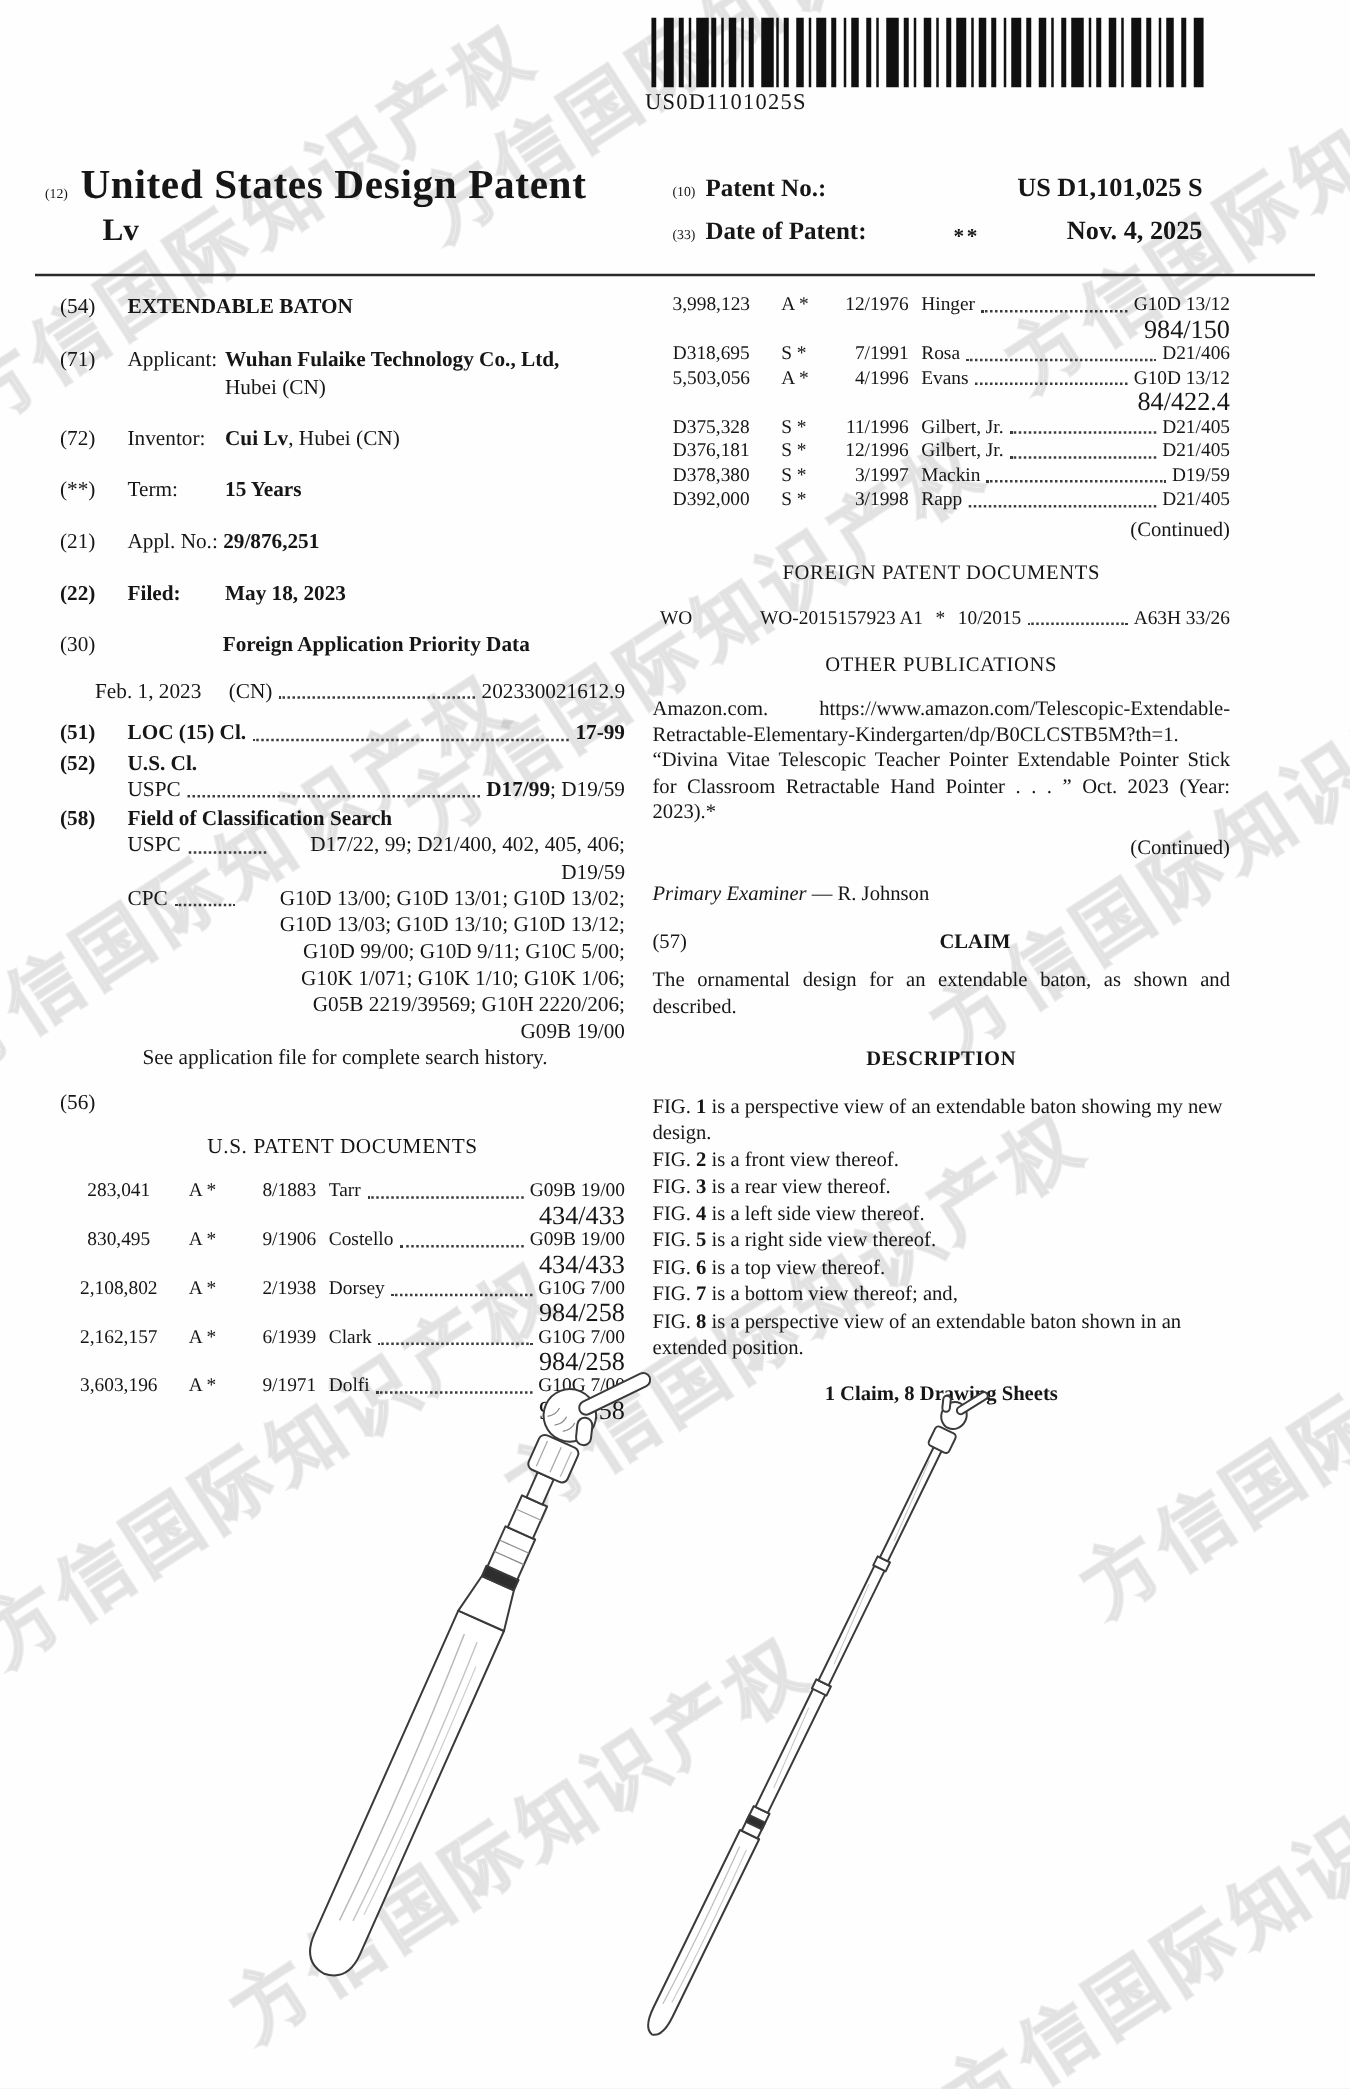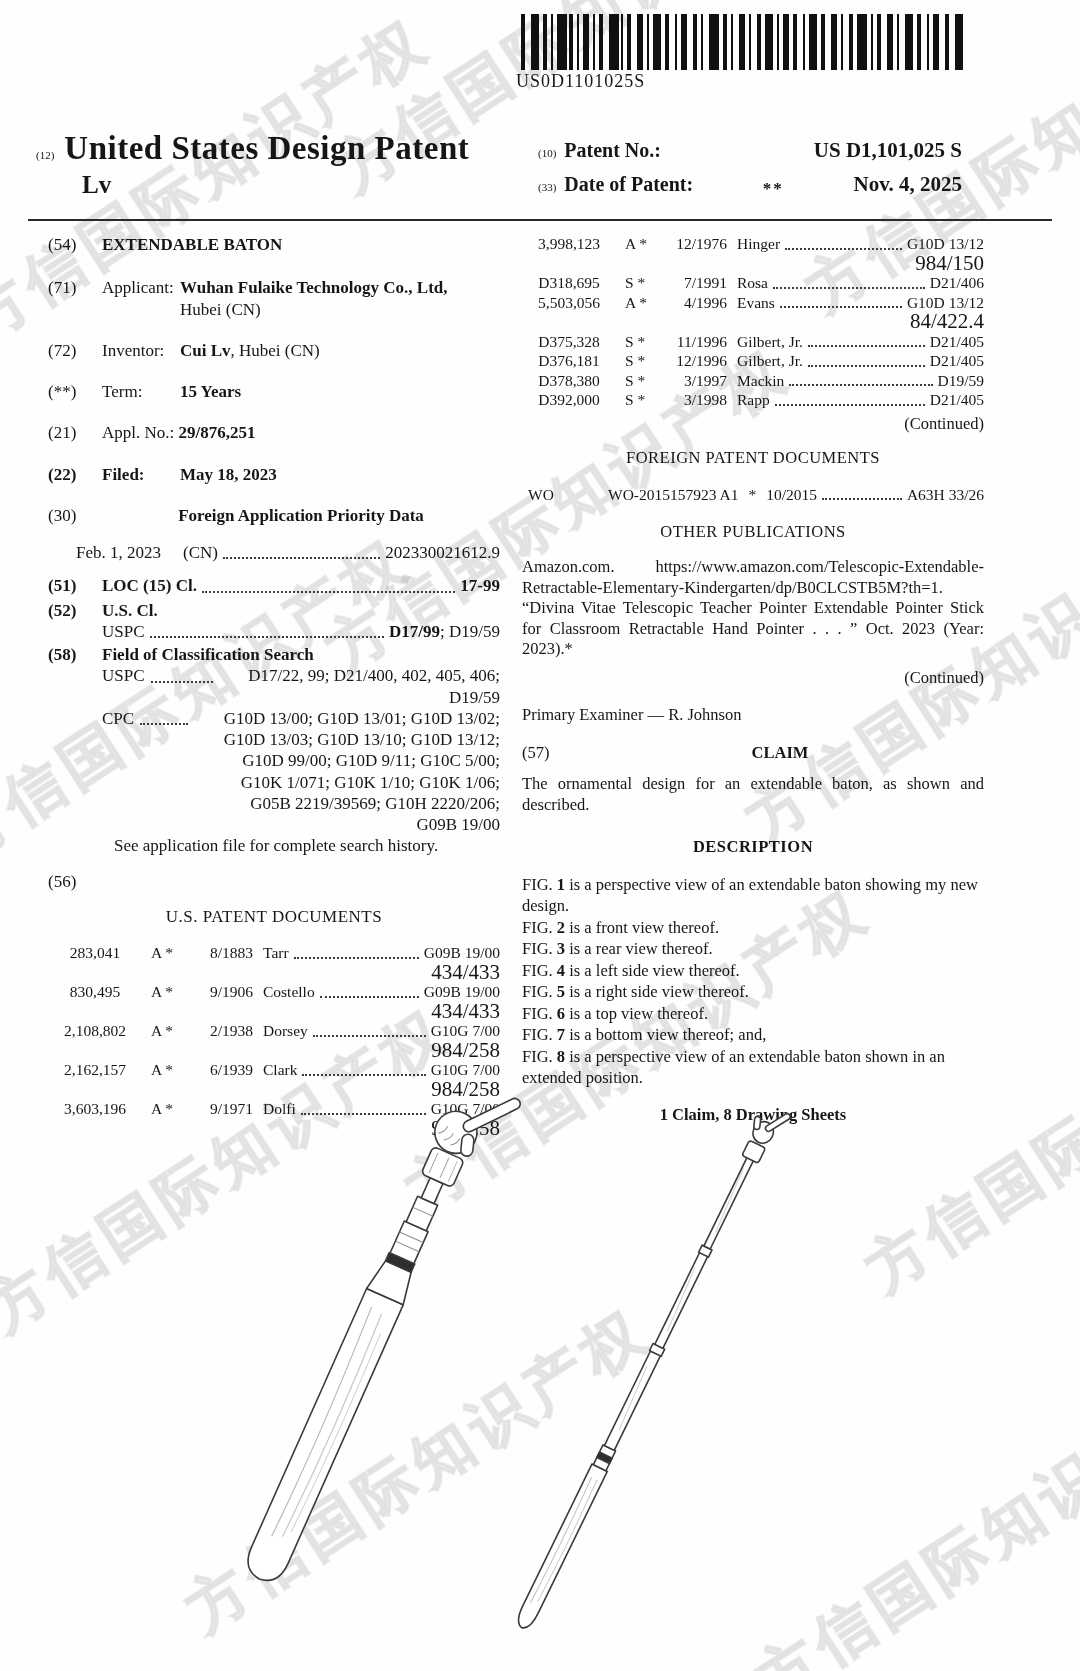--- a/index.html
+++ b/index.html
@@ -45,21 +45,21 @@
   .crow{display:flex;align-items:baseline;font-size:15.5px;line-height:19.5px;}
   .c-num{flex:none;width:94px;text-align:center;}
   .c-kind{flex:none;width:44px;padding-left:9px;}
   .c-date{flex:none;width:58px;text-align:right;}
   .c-name{flex:none;padding-left:10px;white-space:nowrap;}
   .c-code{flex:none;}
   .c-cont{text-align:right;font-size:21px;line-height:19.5px;}
   .continued{text-align:right;margin:4px 0 14px;}
   .just{text-align:justify;overflow-wrap:anywhere;}
   .exam{margin:16px 0 18px;}
-  .it{}
+  .it{font-style:italic;}
   .fig-line{line-height:21.5px;}
   .claims-note{font-weight:bold;text-align:center;margin-top:16px;}
   
   .draw{position:absolute;left:0;top:1080px;pointer-events:none;}
 </style>
 </head>
 <body>
 
 <div class="page">
 

